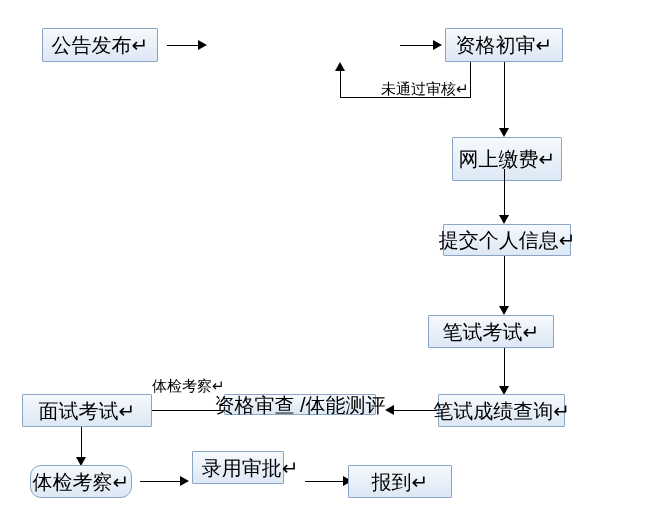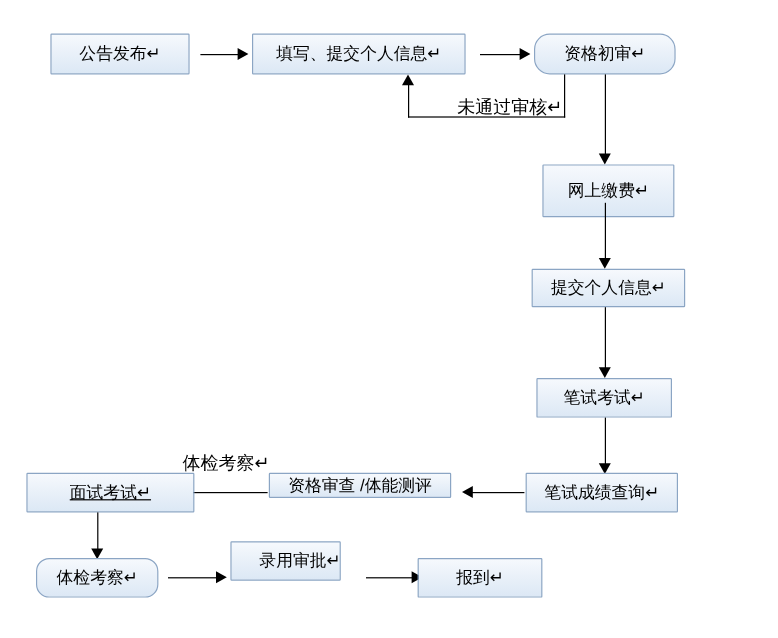--- a/index.html
+++ b/index.html
@@ -17,21 +17,21 @@
     position: relative;
     width: 648px;
     height: 532px;
   }
   .node {
     position: absolute;
     box-sizing: border-box;
     border: 1px solid #8ba5c4;
     background: linear-gradient(to bottom, #f6f9fd 0%, #eaf1f9 45%, #dce8f5 100%);
     color: #000000;
-    font-size: 14px;
+    font-size: 20px;
     line-height: 1.1;
     display: flex;
     align-items: center;
     justify-content: center;
     white-space: nowrap;
     border-radius: 1px;
     text-align: center;
   }
   .label {
     position: absolute;
@@ -72,23 +72,22 @@
     border-bottom: 9px solid #000000;
   }
 </style>
 </head>
 <body>
 
 <div id="canvas">
 
   <div class="node" style="left:42px; top:28px; width:116px; height:34px;">公告发布↵</div>
 
-  <div class="node" style="left:210px; top:28px; width:178px; height:34px;">填写、提交个人信息↵</div>
 
-  <div class="node" style="left:445px; top:28px; width:118px; height:34px;border-radius:13px;">资格初审↵</div>
+  <div class="node" style="left:445px; top:28px; width:118px; height:34px;">资格初审↵</div>
 
   <div class="line h-line" style="left:167px; top:45px; width:33px;"></div>
   <div class="arrow arrow-right" style="left:198px; top:40px;"></div>
 
   <div class="line h-line" style="left:400px; top:45px; width:35px;"></div>
   <div class="arrow arrow-right" style="left:433px; top:40px;"></div>
 
   <div class="line v-line" style="left:470px; top:62px; height:36px;"></div>
   <div class="line h-line" style="left:340px; top:97px; width:131px;"></div>
   <div class="line v-line" style="left:340px; top:70px; height:28px;"></div>
@@ -101,37 +100,37 @@
   <div class="node" style="left:452px; top:137px; width:110px; height:44px;">网上缴费↵</div>
 
   <div class="line v-line" style="left:504px; top:169px; height:50px;"></div>
   <div class="arrow arrow-down" style="left:499px; top:215px;"></div>
 
   <div class="node" style="left:443px; top:224px; width:128px; height:32px;">提交个人信息↵</div>
 
   <div class="line v-line" style="left:504px; top:256px; height:54px;"></div>
   <div class="arrow arrow-down" style="left:499px; top:306px;"></div>
 
-  <div class="node" style="left:447px; top:315px; width:113px; height:33px;">笔试考试↵</div>
+  <div class="node" style="left:428px; top:315px; width:126px; height:33px;">笔试考试↵</div>
 
   <div class="line v-line" style="left:504px; top:348px; height:42px;"></div>
   <div class="arrow arrow-down" style="left:499px; top:386px;"></div>
 
   <div class="node" style="left:438px; top:394px; width:127px; height:33px;">笔试成绩查询↵</div>
 
   <div class="line h-line" style="left:387px; top:410px; width:50px;"></div>
   <div class="arrow arrow-left" style="left:385px; top:405px;"></div>
 
   <div class="node" style="left:224px; top:394px; width:152px; height:21px;">资格审查 /体能测评</div>
 
   <div class="line h-line" style="left:147px; top:410px; width:76px;"></div>
   <div class="arrow arrow-left" style="left:141px; top:405px;"></div>
   <div class="label" style="left:152px; top:377px;">体检考察↵</div>
 
-  <div class="node" style="left:22px; top:394px; width:140px; height:33px;text-decoration:underline;">面试考试↵</div>
+  <div class="node" style="left:22px; top:394px; width:130px; height:33px;">面试考试↵</div>
 
   <div class="line v-line" style="left:81px; top:427px; height:34px;"></div>
   <div class="arrow arrow-down" style="left:76px; top:457px;"></div>
 
   <div class="node" style="left:30px; top:465px; width:102px; height:33px;border-radius:11px;">体检考察↵</div>
 
   <div class="line h-line" style="left:140px; top:481px; width:42px;"></div>
   <div class="arrow arrow-right" style="left:180px; top:476px;"></div>
 
   <div class="node" style="left:192px; top:451px; width:92px; height:33px;padding-left:24px;">录用审批↵</div>

